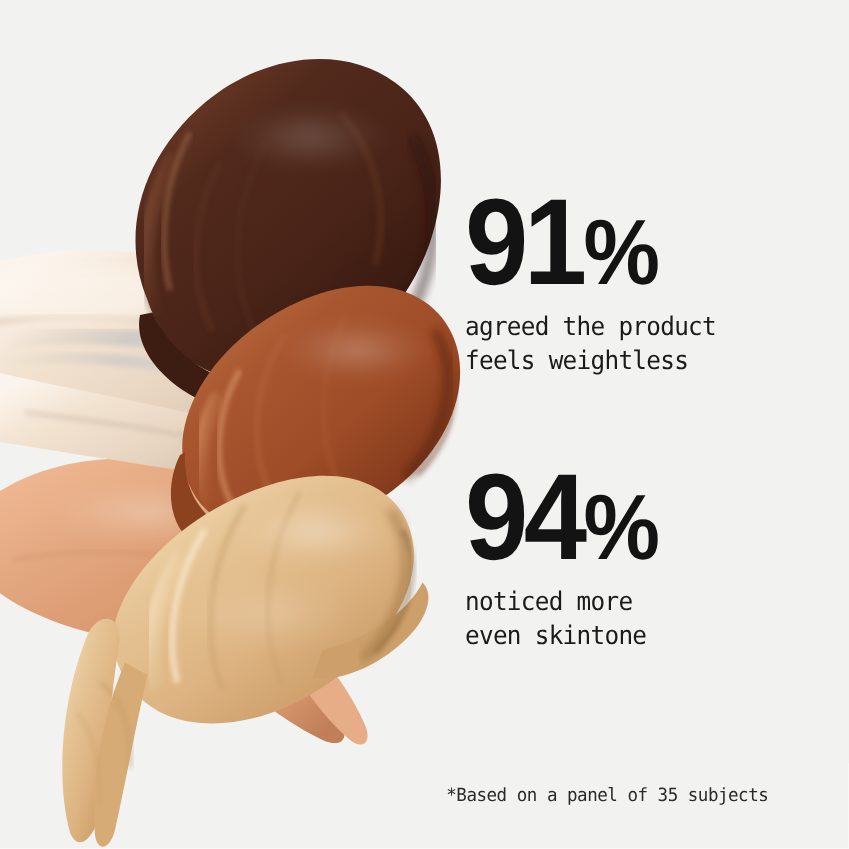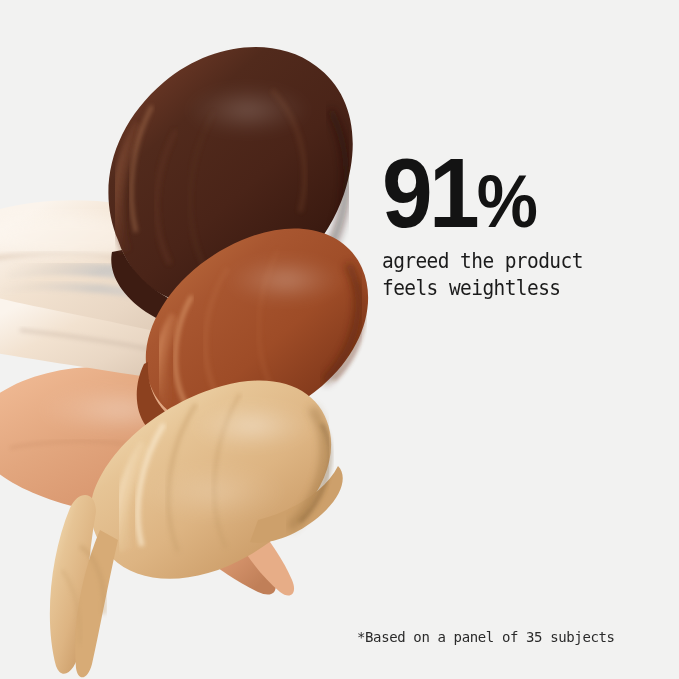--- a/index.html
+++ b/index.html
@@ -21,21 +21,21 @@
     position: absolute;
     left: 0;
     top: 0;
     width: 679px;
     height: 679px;
   }
 
   
   .stat-block {
     position: absolute;
-    left: 382px;
+    left: 372px;
     width: 280px;
   }
   #stat-block-1 { top: 148px; }
   #stat-block-2 { top: 368px; }
 
   .stat-number {
     font-family: "Liberation Sans", sans-serif;
     font-weight: bold;
     font-size: 98px;
     line-height: 0.92;
@@ -288,16 +288,23 @@
   </svg>
 
   <div class="stat-block" id="stat-block-1">
     <div class="stat-number"><span>91</span><span class="pct">%</span></div>
     <div class="stat-caption">
       <div>agreed the product</div>
       <div>feels weightless</div>
     </div>
   </div>
 
+  <div class="stat-block" id="stat-block-2">
+    <div class="stat-number"><span>94</span><span class="pct">%</span></div>
+    <div class="stat-caption">
+      <div>noticed more</div>
+      <div>even skintone</div>
+    </div>
+  </div>
 
   <div id="footnote">*Based on a panel of 35 subjects</div>
 
 </div>
 
 </body></html>

